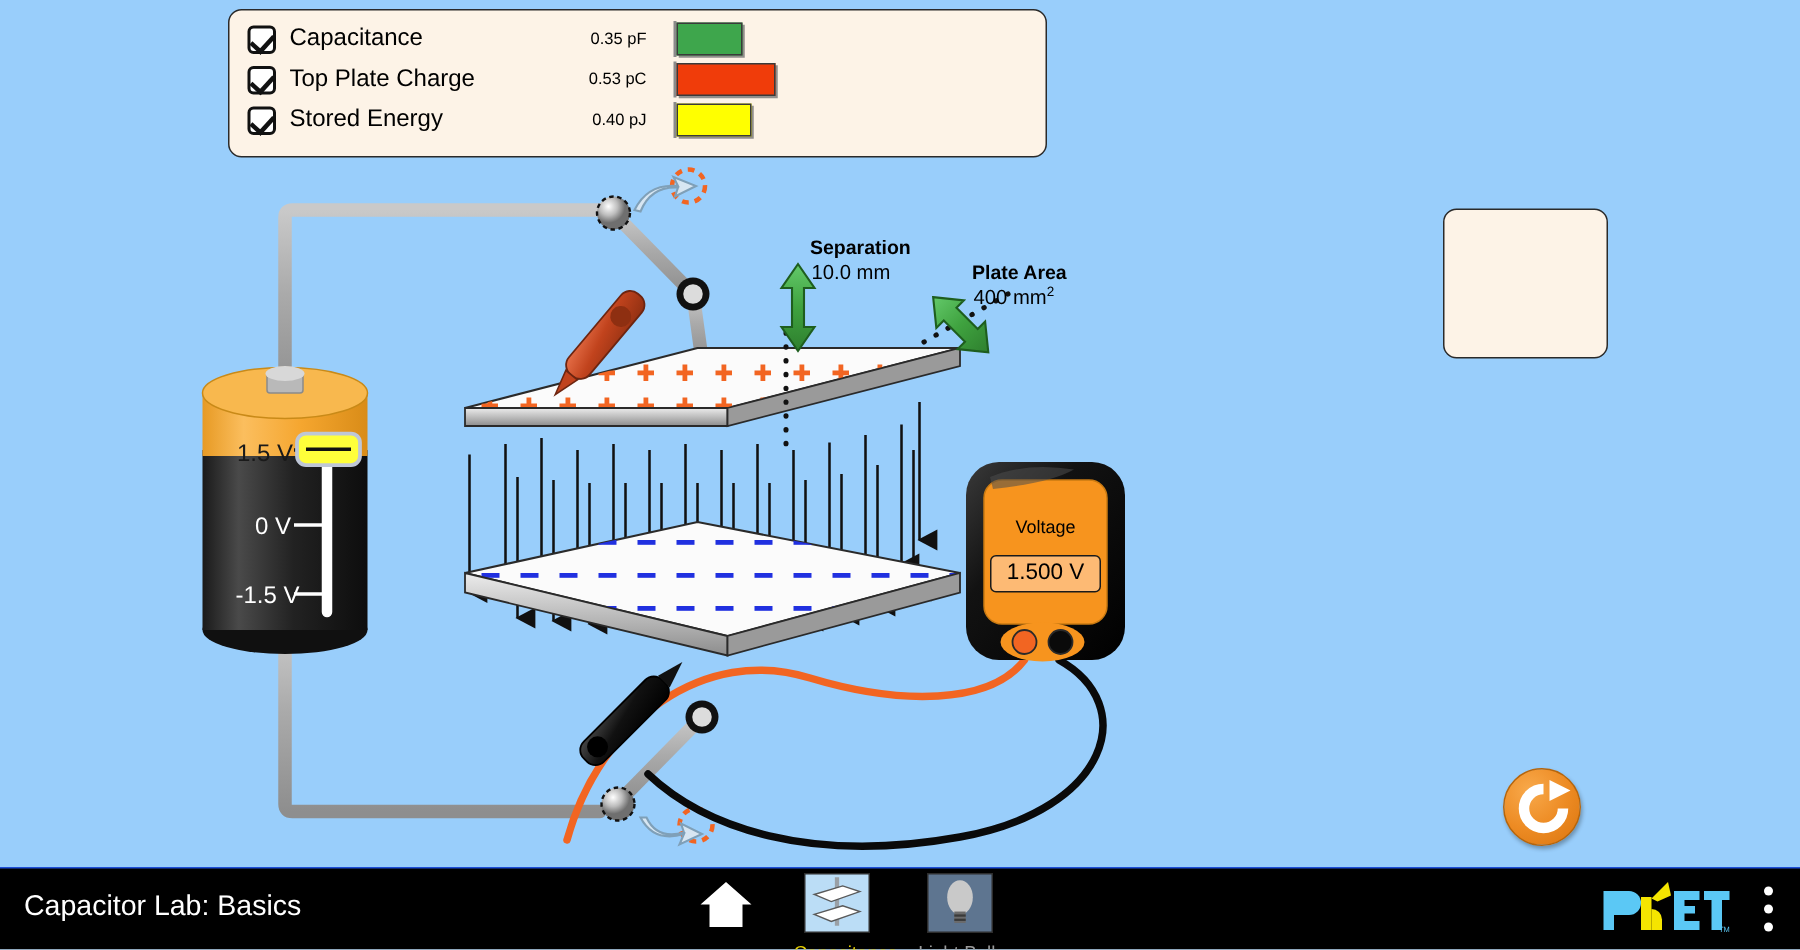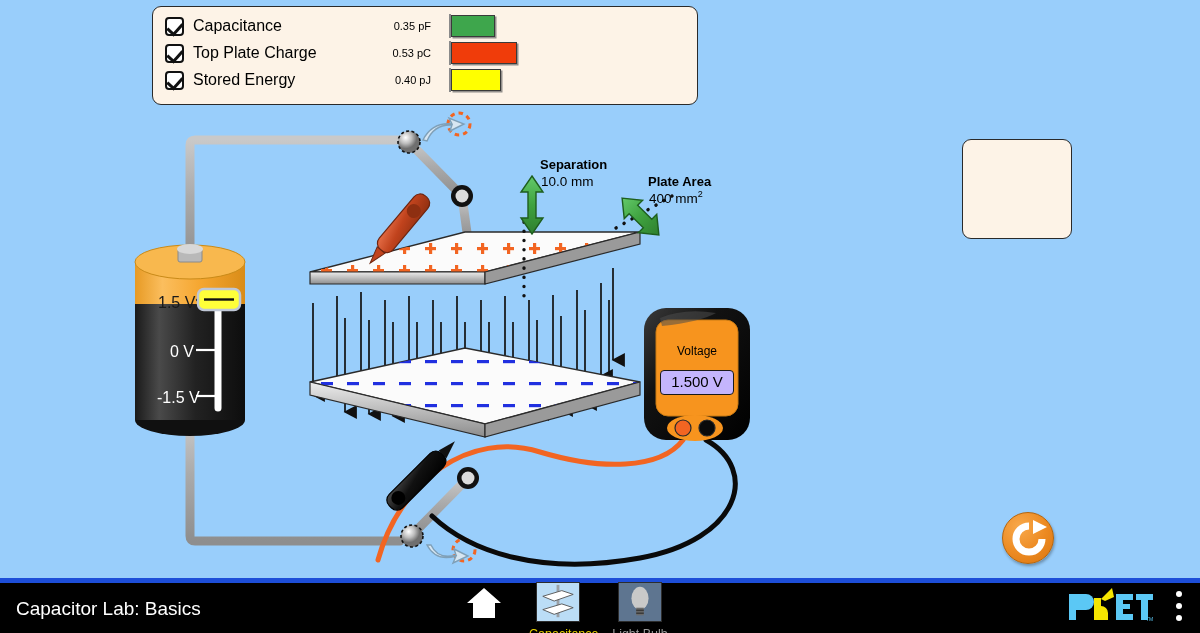--- a/index.html
+++ b/index.html
@@ -92,39 +92,39 @@
   #bat-mid { left: 170px; top: 343px; color: #fff; }
   #bat-lo  { left: 157px; top: 389px; color: #fff; }
 
   
   #vm-title {
     position: absolute; left: 660px; top: 344px; width: 74px;
     text-align: center; font-size: 12px; color: #000;
   }
   #vm-readout {
     position: absolute; left: 660px; top: 370px; width: 74px; height: 25px;
-    background: #c4b5fd; border: 1.6px solid #1a1a1a; border-radius: 4px;
+    background: #fdba74; border: 1.6px solid #1a1a1a; border-radius: 4px;
     font-size: 15px; color: #000; text-align: center; line-height: 22px;
   }
 
   
   #reset-btn {
     position: absolute; left: 1002px; top: 512px;
     width: 52px; height: 52px; border-radius: 50%;
     background: radial-gradient(circle at 33% 28%, #F8A94B 0%, #ED8B23 52%, #D9740F 100%);
     border: 1px solid #b5650c;
     box-shadow: 1px 2px 3px rgba(0,0,0,.3);
     cursor: pointer;
   }
 
   
   #navbar {
     position: absolute; left: 0; top: 578px;
     width: 1200px; height: 55px; background: #000;
-    border-top: 5px solid #1d4ed8;
+    border-top: 1px solid #1d4ed8;
   }
   #nav-title {
     position: absolute; left: 16px; top: 15px;
     font-size: 19px; color: #fff;
   }
   #home-btn { position: absolute; left: 466px; top: 586px; width: 36px; height: 34px; cursor: pointer; }
   .tab {
     position: absolute; top: 582px; width: 58px; cursor: pointer; text-align: center;
   }
   #tab-capacitance { left: 529px; }

